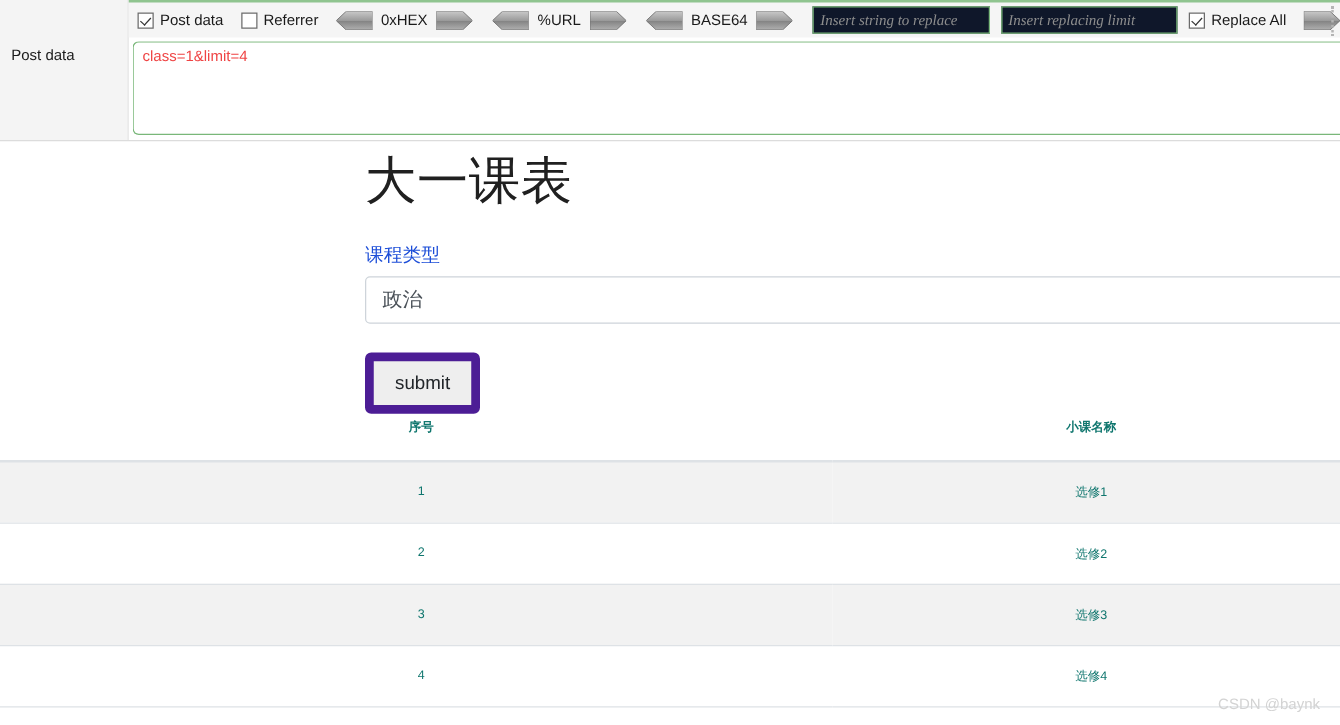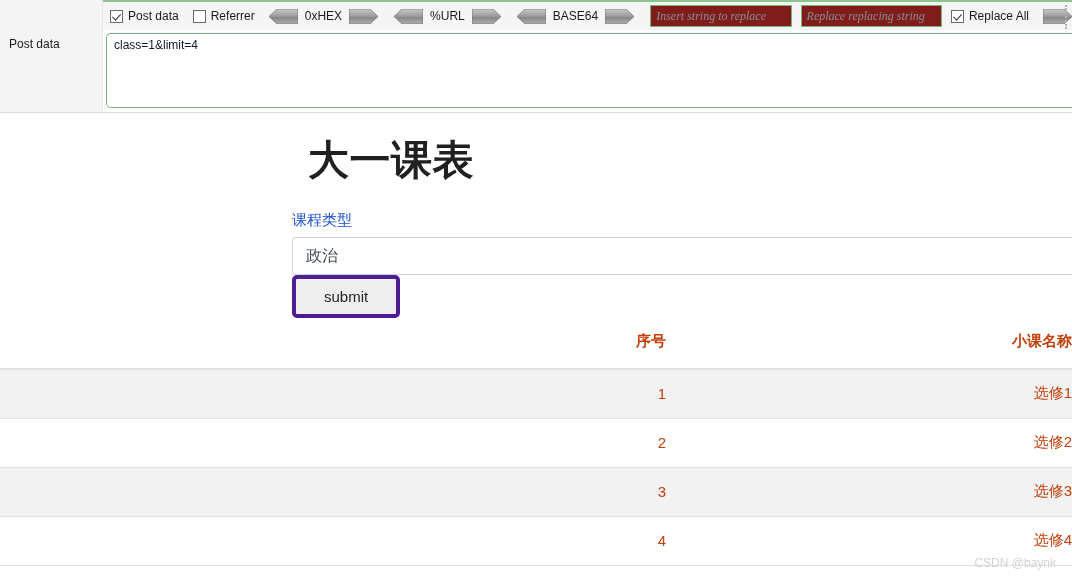--- a/index.html
+++ b/index.html
@@ -104,21 +104,21 @@
   }
   .arrow-btn {
     width: 29px;
     height: 15px;
     flex: 0 0 auto;
     display: block;
   }
   .tb-input {
     height: 22px;
     border: 1px solid #79b779;
-    background: #7f1d1d;
+    background: #0f172a;
     box-sizing: border-box;
     font-family: "Liberation Serif", "DejaVu Serif", serif;
     font-style: italic;
     font-size: 12px;
     color: #8d8d8d;
     padding: 0 5px;
     line-height: 20px;
     overflow: hidden;
     white-space: nowrap;
     margin-right: 9px;
@@ -142,21 +142,21 @@
     top: 33px;
     right: 0px;
     height: 75px;
     border: 1px solid #79b779;
     border-right: none;
     border-radius: 5px 0 0 5px;
     background: #ffffff;
     box-sizing: border-box;
     padding: 4px 7px;
     font-size: 12px;
-    color: #0f172a;
+    color: #ef4444;
     font-family: "Liberation Sans", "DejaVu Sans", sans-serif;
     white-space: pre;
     overflow: hidden;
   }
 
   
   .page-content {
     position: absolute;
     left: 0;
     top: 114px;
@@ -165,25 +165,25 @@
     background: #ffffff;
     font-family: "Liberation Sans", "DejaVu Sans", sans-serif;
   }
   .content-inner {
     position: absolute;
     left: 292px;
     top: 0;
     right: 0;
   }
   .page-title {
-    margin: 16px;
+    margin: 0;
     padding-top: 7px;
     font-size: 41px;
     line-height: 1.15;
-    font-weight: 700;
+    font-weight: 400;
     color: #202020;
     letter-spacing: 0.5px;
   }
   .field-label {
     margin-top: 27px;
     font-size: 15px;
     color: #1d4ed8;
   }
   .text-input {
     margin-top: 7px;
@@ -193,44 +193,45 @@
     border-radius: 4px;
     background: #ffffff;
     box-sizing: border-box;
     display: flex;
     align-items: center;
     padding-left: 13px;
     font-size: 16px;
     color: #495057;
   }
   .submit-btn {
+    margin-top: 23px;
     display: inline-block;
     background: #eeeeee;
-    border: 4px solid #4c1d95;
+    border: 7px solid #4c1d95;
     border-radius: 5px;
-    padding: 9px 28px;
+    padding: 9px 17px;
     font-size: 15px;
     color: #212529;
     cursor: pointer;
   }
 
   
   .data-table {
     position: absolute;
     left: 0;
     top: 201px;
     width: 1072px;
     border-collapse: collapse;
     table-layout: fixed;
   }
   .data-table th,
   .data-table td {
-    text-align: right;
-    font-size: 15px;
-    color: #c2410c;
+    text-align: center;
+    font-size: 10px;
+    color: #0f766e;
     padding: 0 0 0 8px;
     box-sizing: border-box;
   }
   .data-table th {
     font-weight: 700;
     height: 54px;
     vertical-align: middle;
     border-bottom: 2px solid #dee2e6;
   }
   .data-table td {
@@ -346,21 +347,21 @@
               <stop offset="0.5" stop-color="#9a9a9a"></stop>
           <stop offset="0.51" stop-color="#828282"></stop>
               <stop offset="1" stop-color="#b0b0b0"></stop>
         </linearGradient>
           </defs>
         <path d="M0,0 L21,0 L29,7.5 L21,15 L0,15 Z" fill="url(#gr3)" stroke="#6e6e6e" stroke-width="0.7"></path>
       </svg>
     </div>
 
     <div class="tb-input" id="replace-from-input">Insert string to replace</div>
-    <div class="tb-input" id="replace-to-input">Replace replacing string</div>
+    <div class="tb-input" id="replace-to-input">Insert replacing limit</div>
 
     <label class="tb-check">
       <span class="cbox checked"></span>
       <span class="lbl">Replace All</span>
     </label>
 
     <svg class="arrow-btn" viewBox="0 0 29 15">
       <defs>
           <linearGradient id="gr4" x1="0" y1="0" x2="0" y2="1">
         <stop offset="0" stop-color="#c9c9c9"></stop>

